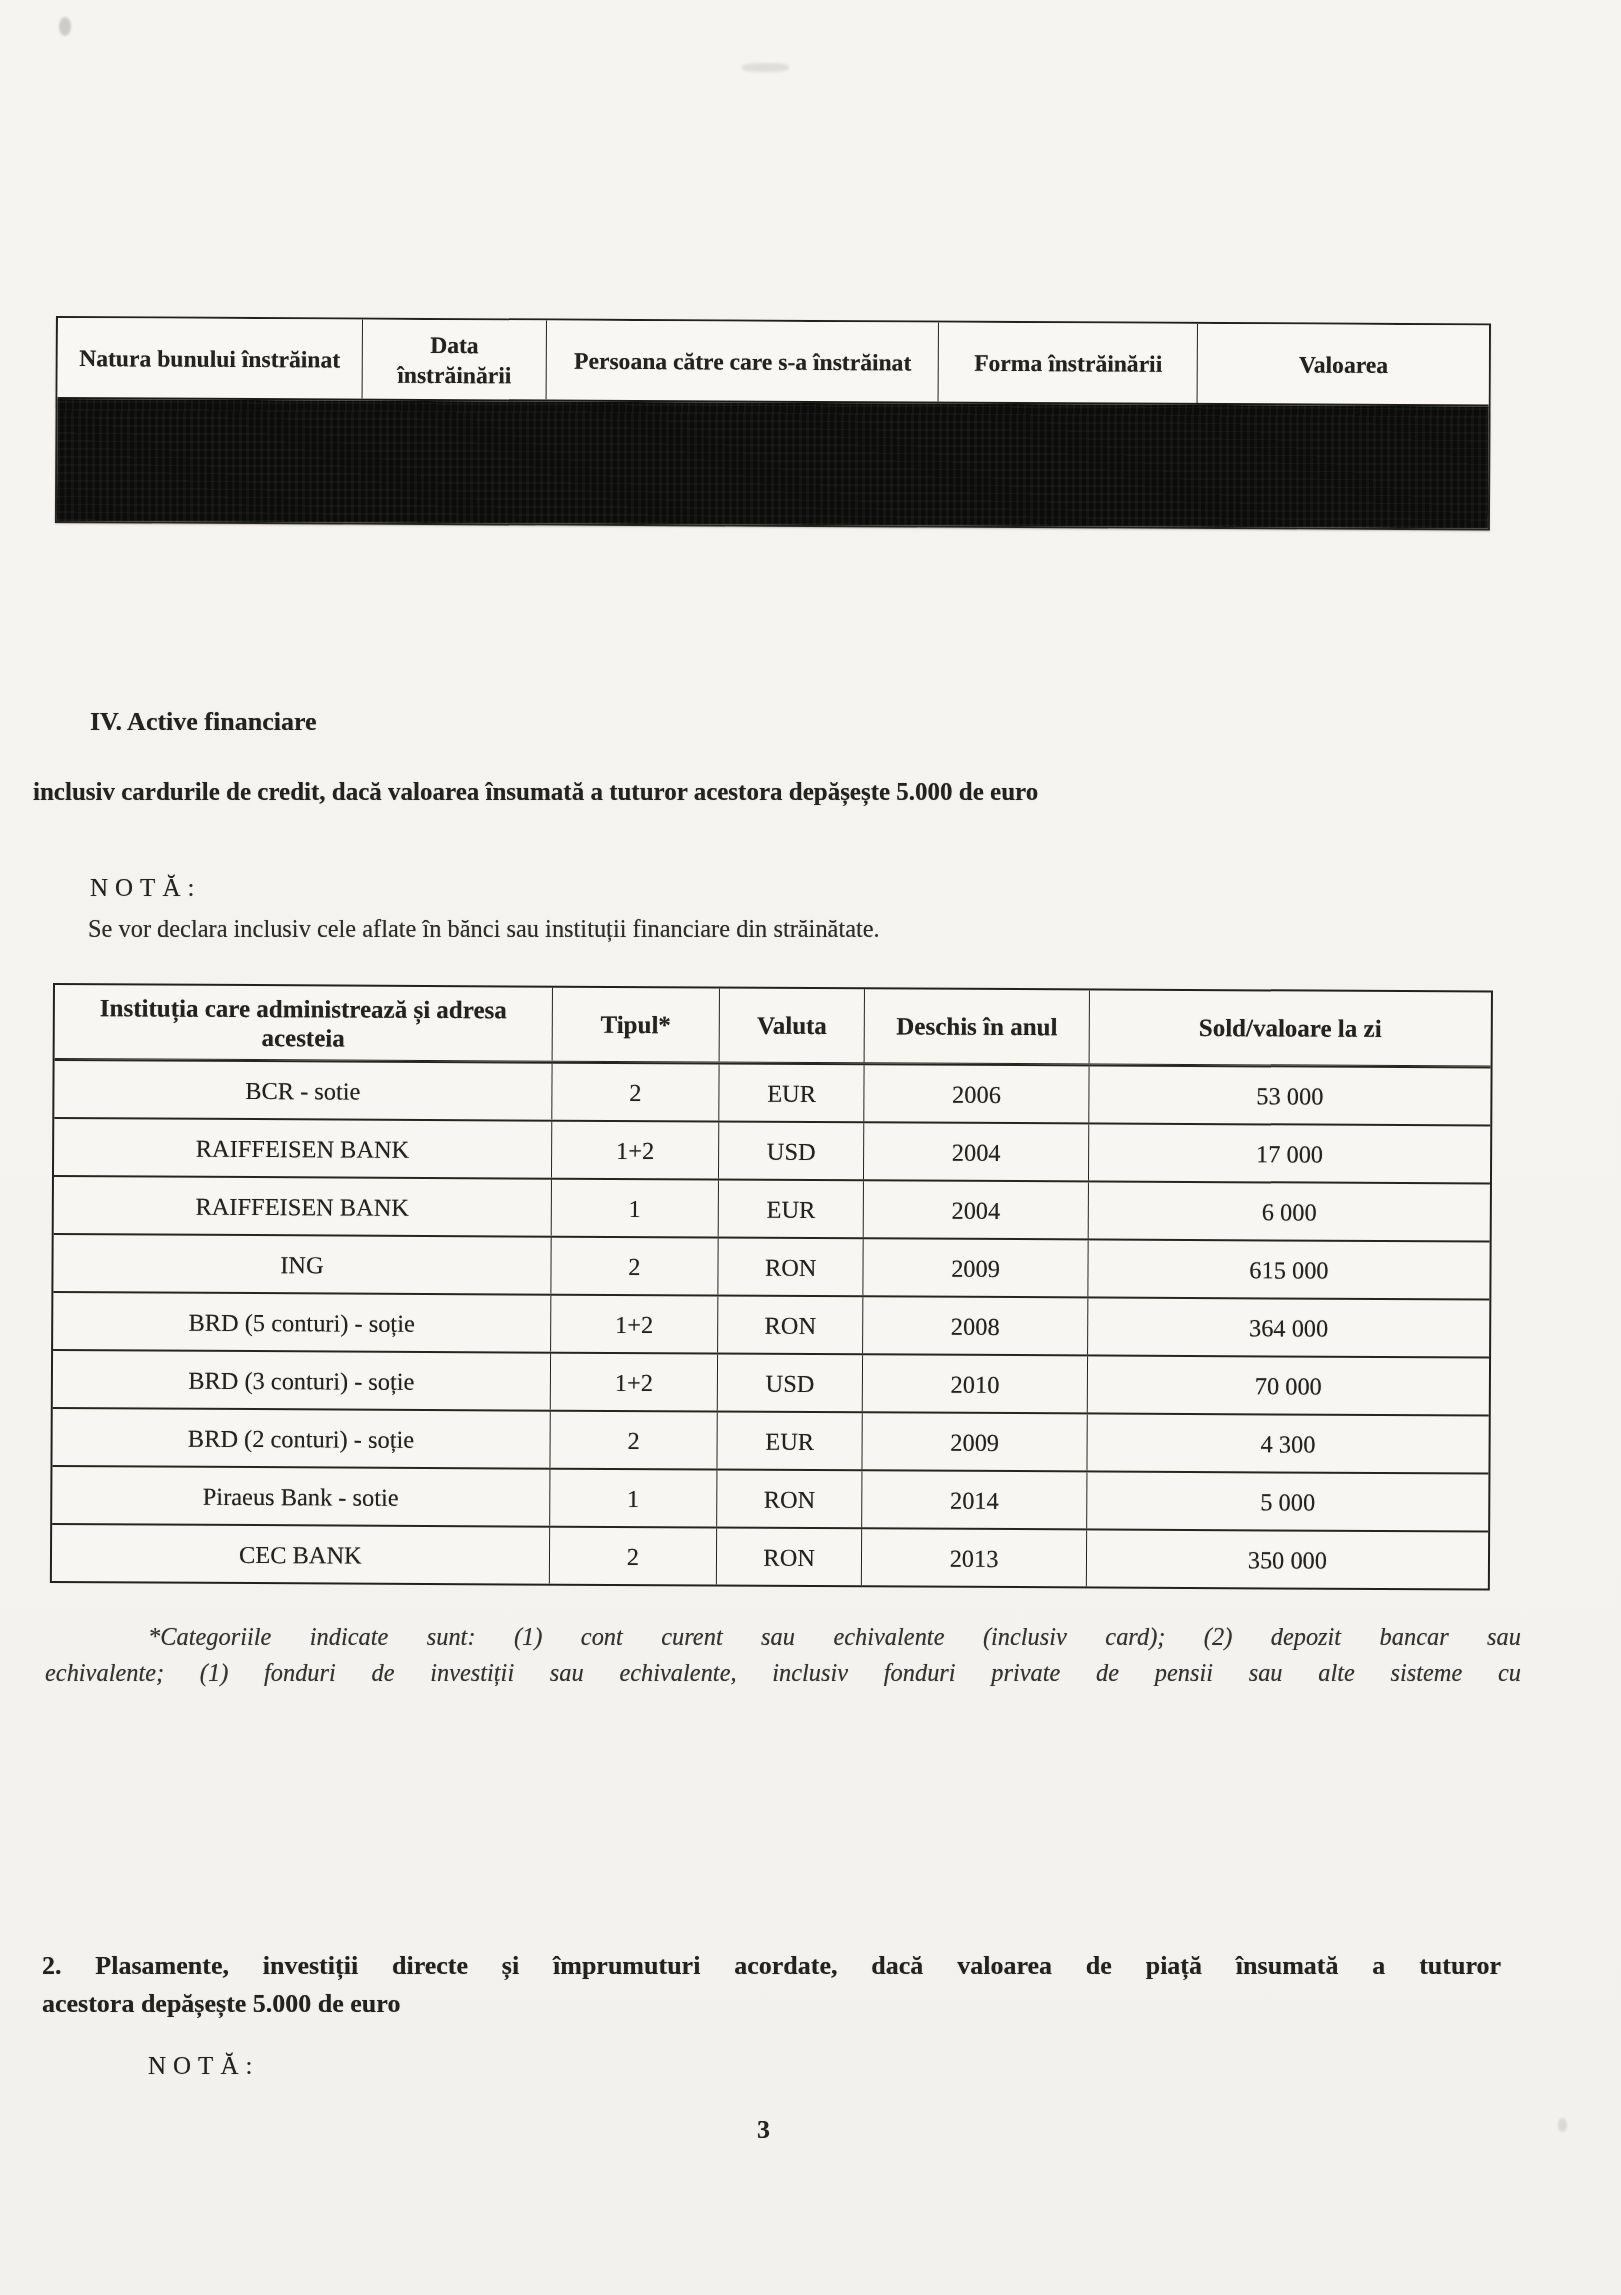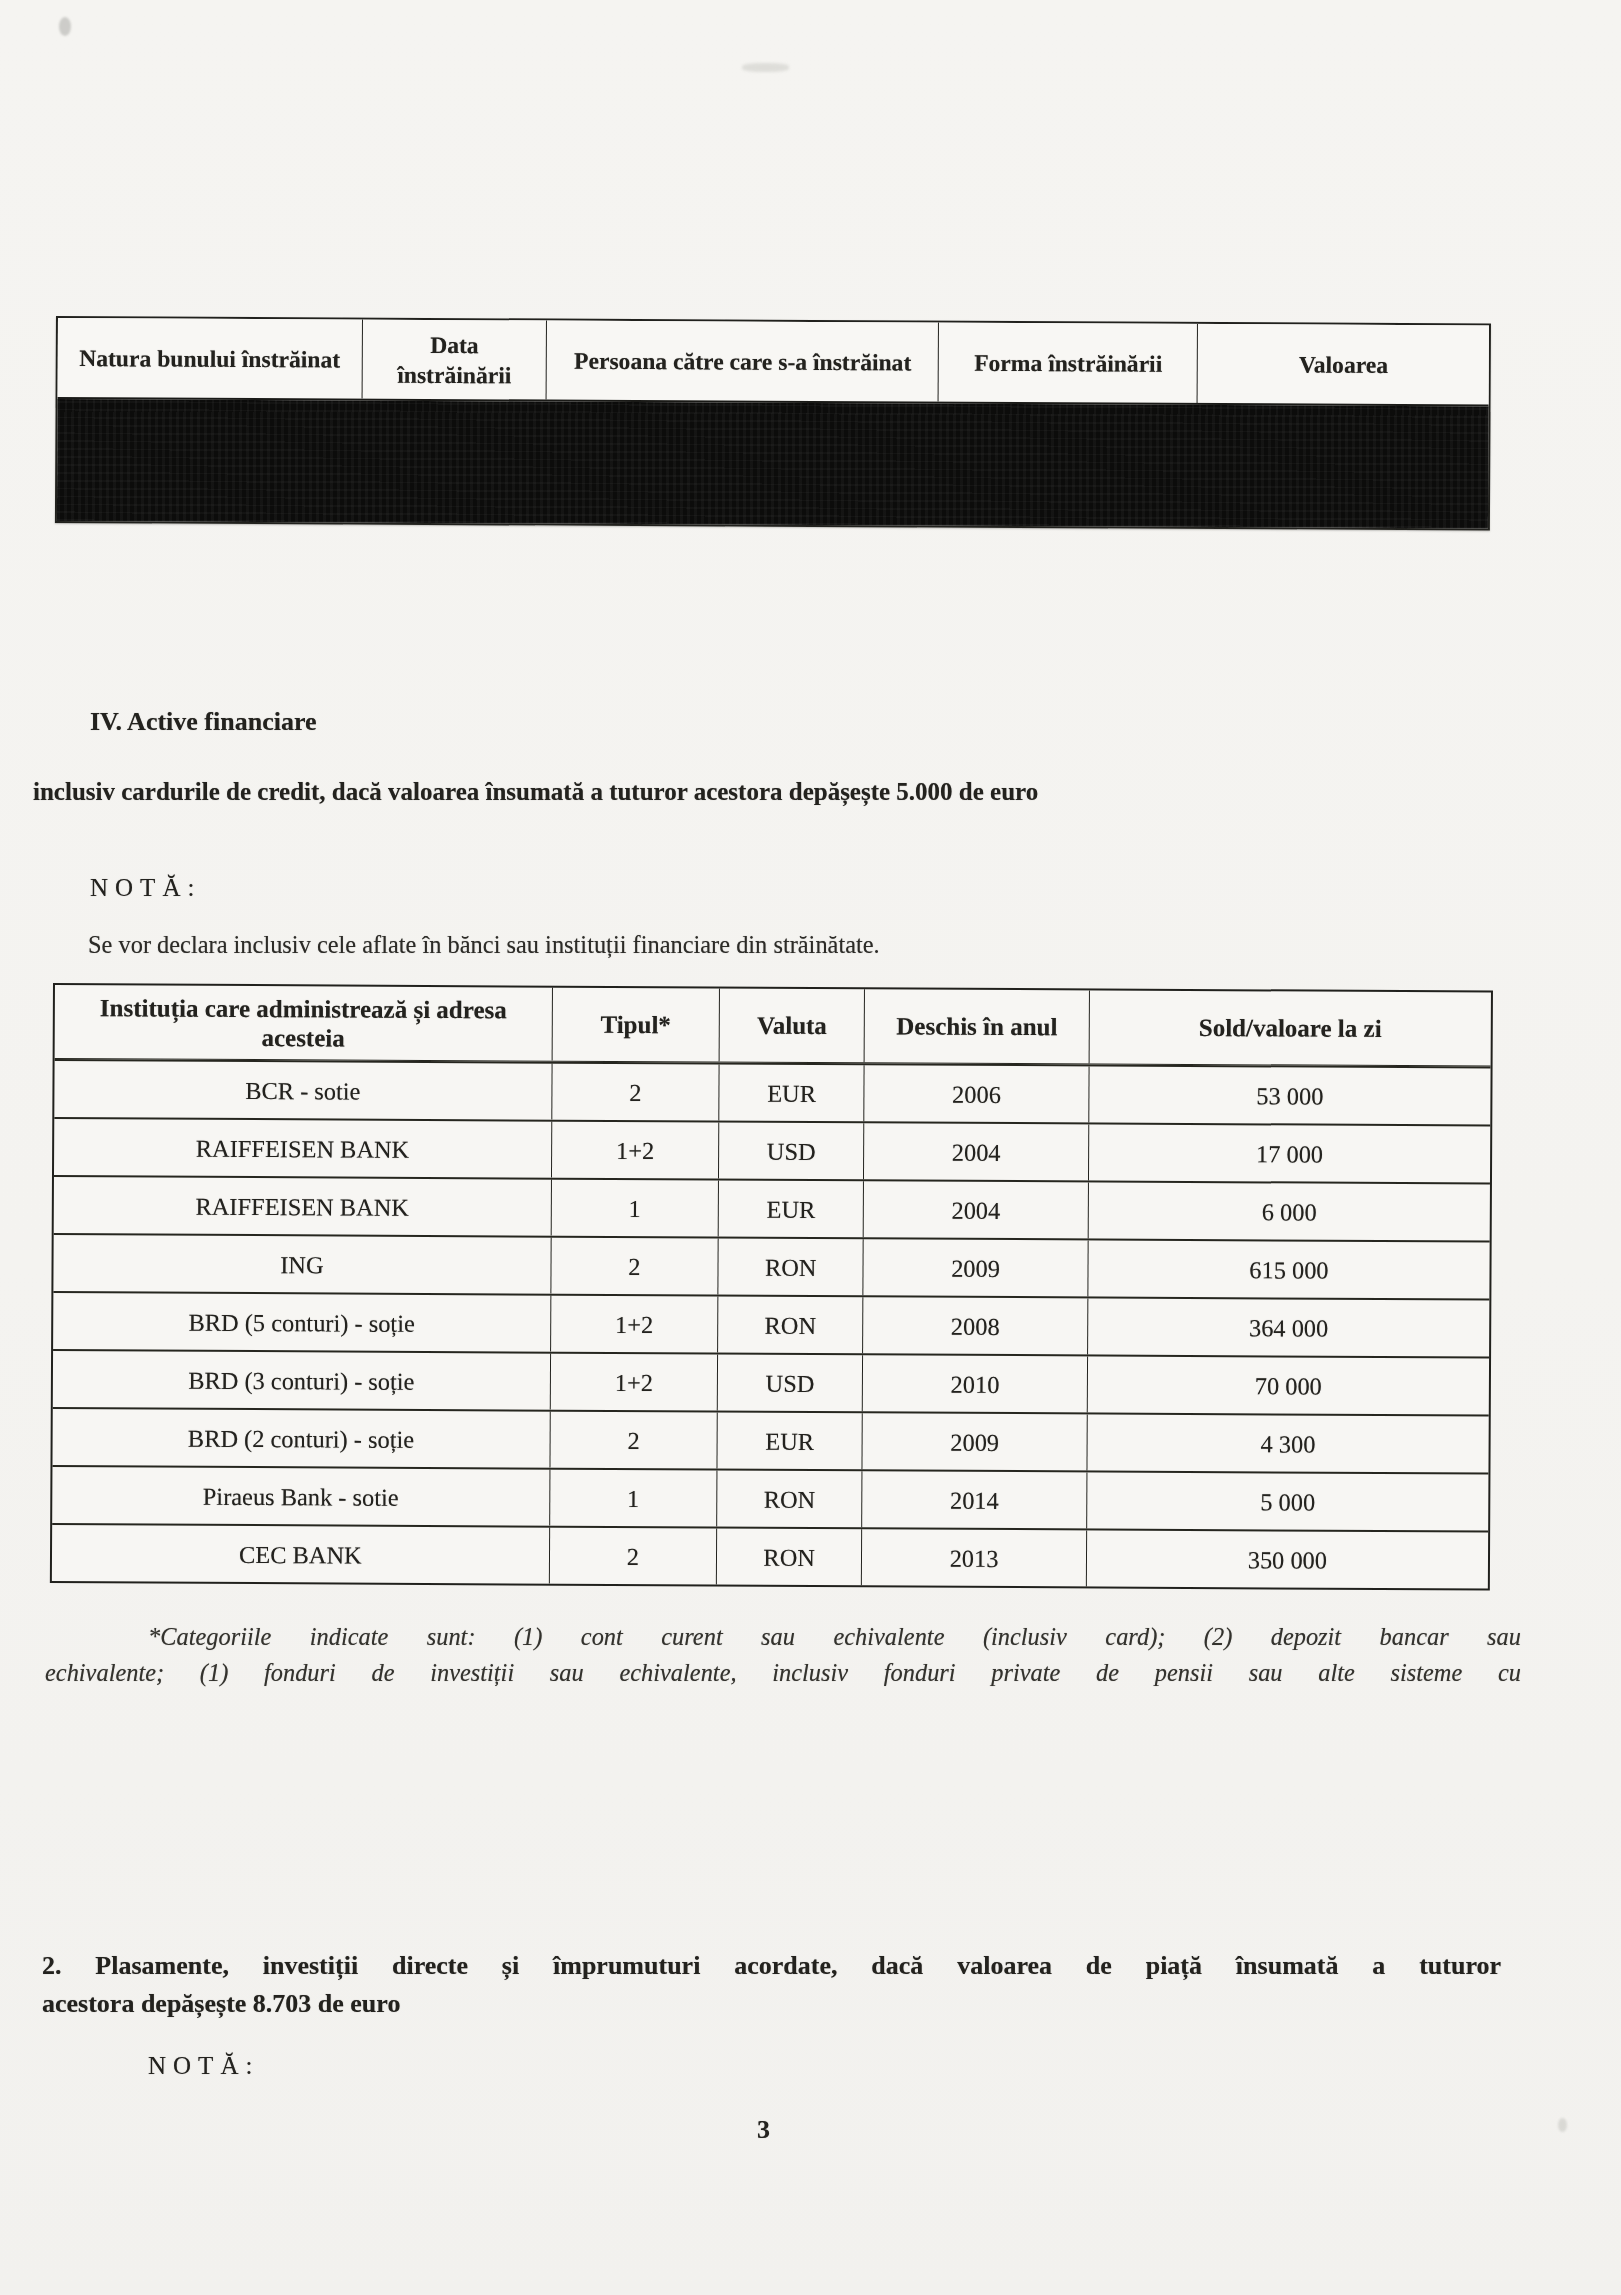--- a/index.html
+++ b/index.html
@@ -40,21 +40,21 @@
     background-image:repeating-linear-gradient(90deg,rgba(255,255,255,.035) 0 2.6px,transparent 2.6px 7px),
                      repeating-linear-gradient(0deg,rgba(255,255,255,.03) 0 1.7px,transparent 1.7px 7.9px);
   }
 
   
   .s4-title{position:absolute;left:90px;top:707px;font-size:26px;font-weight:bold;}
   .s4-par{position:absolute;left:33px;top:773px;width:1489px;font-size:25px;font-weight:bold;line-height:37px;}
   .line-jl{text-align:justify;text-align-last:justify;}
   .indent1{text-indent:98px;}
   .nota1{position:absolute;left:90px;top:874px;font-size:25px;letter-spacing:7px;}
-  .nota1-text{position:absolute;left:88px;top:915px;font-size:24.4px;color:#2c2b27;margin-top:16px;}
+  .nota1-text{position:absolute;left:88px;top:915px;font-size:24.4px;color:#2c2b27;}
 
   
   .t2{
     position:absolute;left:53px;top:983px;width:1440px;
     border:2.6px solid #21211d;box-sizing:border-box;
     transform:rotate(0.3deg);transform-origin:0 0;
     background:#f7f6f3;
   }
   .t2 .row{display:flex;}
   .t2 .row + .row{border-top:2.2px solid #26261f;}
@@ -183,21 +183,21 @@
     </div>
   </div>
 
   <div class="footnote">
     <div class="line-jl indent ink">*Categoriile indicate sunt: (1) cont curent sau echivalente (inclusiv card); (2) depozit bancar sau</div>
     <div class="line-jl ink">echivalente; (1) fonduri de investiții sau echivalente, inclusiv fonduri private de pensii sau alte sisteme cu</div>
   </div>
 
   <div class="s2-par">
     <div class="line-jl ink">2. Plasamente, investiții directe și împrumuturi acordate, dacă valoarea de piață însumată a tuturor</div>
-    <div class="ink">acestora depășește 8.703 de euro</div>
+    <div class="ink">acestora depășește 5.000 de euro</div>
   </div>
 
   <div class="nota2 ink">NOTĂ:</div>
 
   <div class="pagenum ink">3</div>
 
 </div>
 
 
 </body></html>

